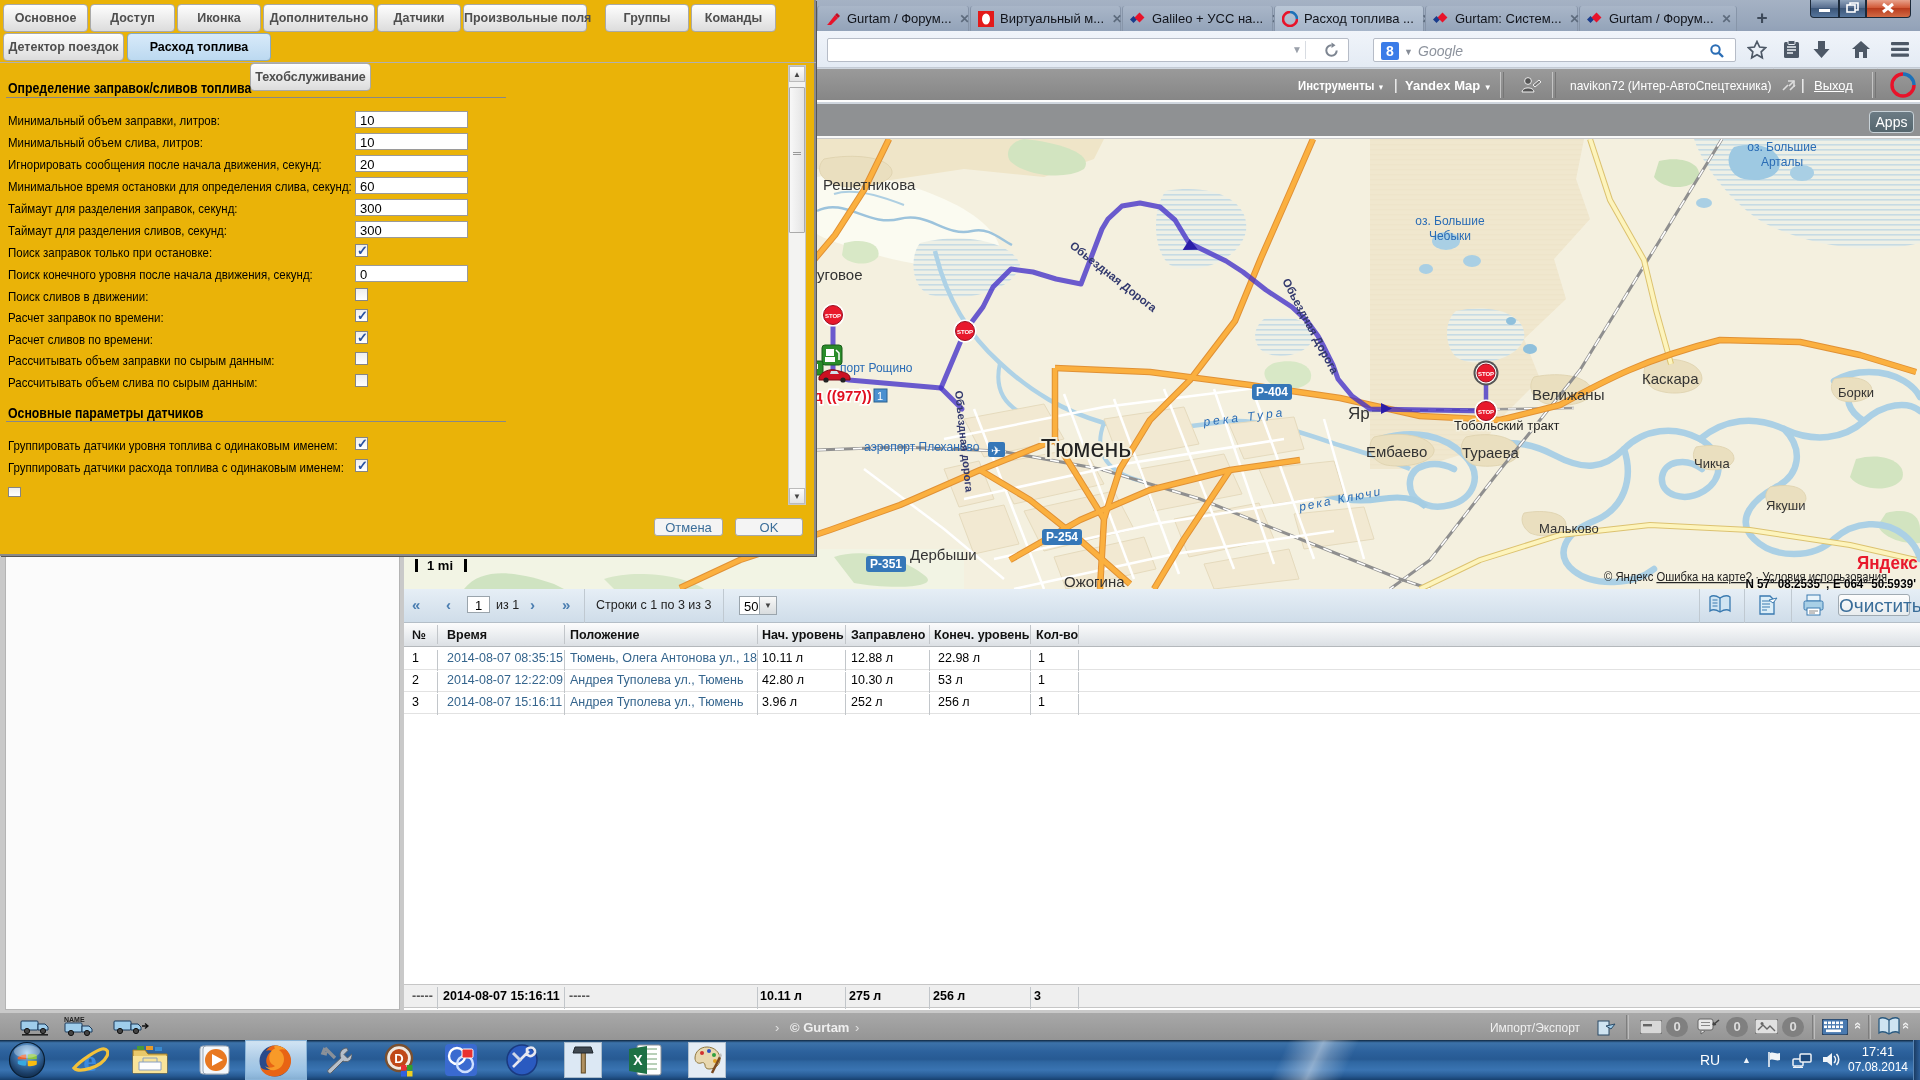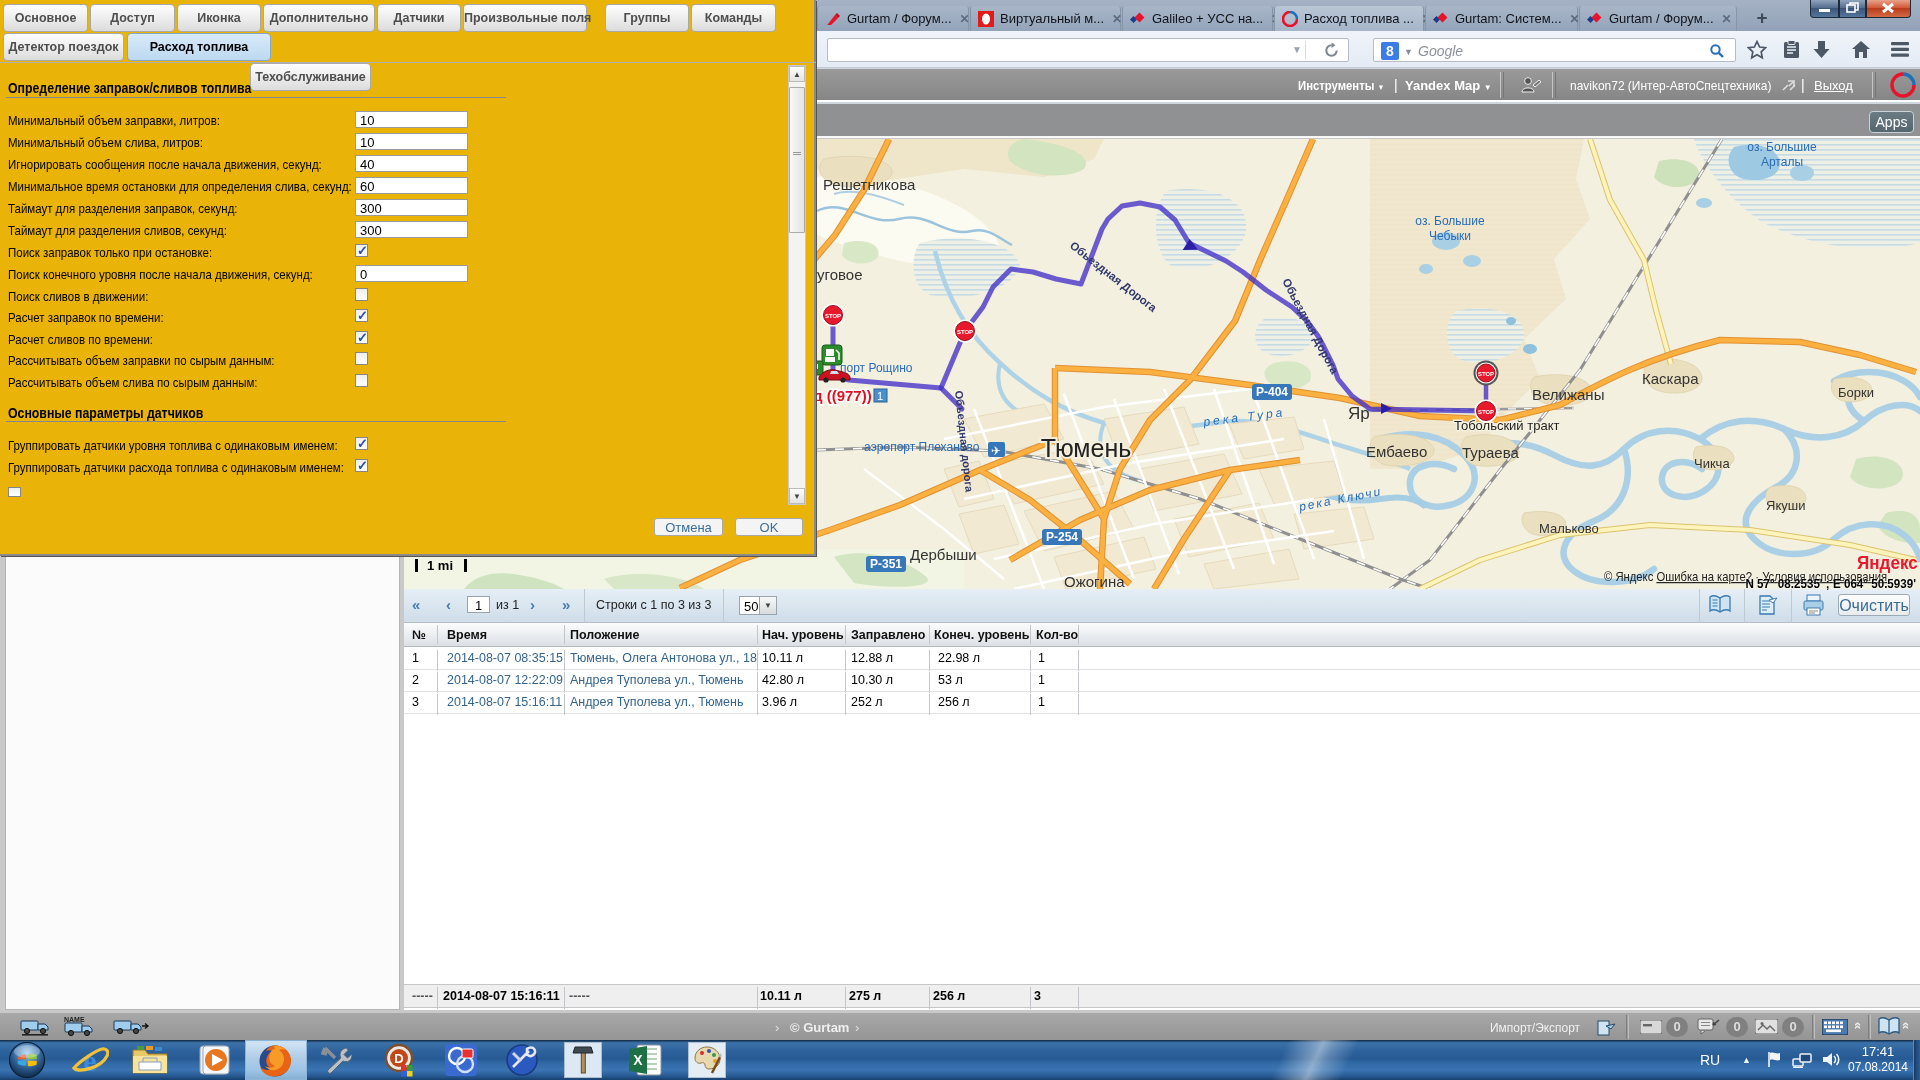--- a/index.html
+++ b/index.html
@@ -495,21 +495,21 @@
           <path d="M6,7 H14 M6,10 H14 M6,13 H14 M6,16 H11" stroke="#3a7ab0" stroke-width="1.2"></path>
           <path d="M13,6 L21,4 L17,9 Z" fill="#fff" stroke="#3a7ab0"></path>
         </svg>
       <span class="sep" style="left:1387px;"></span>
       <svg class="abs" style="left:1398px; top:5px;" width="24" height="22" viewBox="0 0 24 22">
           <rect x="5" y="1" width="13" height="6" fill="#eaf4fa" stroke="#3a7ab0"></rect>
           <rect x="2" y="7" width="19" height="9" rx="1.5" fill="#a8cfe6" stroke="#3a7ab0"></rect>
           <rect x="5" y="14" width="13" height="7" fill="#fff" stroke="#3a7ab0"></rect>
           <path d="M7,17 H16 M7,19 H13" stroke="#888" stroke-width="1"></path>
         </svg>
-      <span class="abs" style="left:1434px; top:5px; width:72px; height:22px; background:linear-gradient(#fdfdfd,#e8ecee); border:1px solid #a0aab2; border-radius:3px; color:#3a6d99; font-size:16px; text-align:center; line-height:21px;">Очистить</span>
+      <span class="abs" style="left:1434px; top:5px; width:72px; height:22px; background:linear-gradient(#fdfdfd,#e8ecee); border:1px solid #a0aab2; border-radius:3px; color:#3a6d99; font-size:19px; text-align:center; line-height:21px;">Очистить</span>
     </div>
     <div id="tablehead">
       <span class="hc" style="left:8px;">№</span>
       <span class="hc" style="left:43px;">Время</span>
       <span class="hc" style="left:166px;">Положение</span>
       <span class="hc" style="left:358px;">Нач. уровень</span>
       <span class="hc" style="left:447px;">Заправлено</span>
       <span class="hc" style="left:530px;">Конеч. уровень</span>
       <span class="hc" style="left:632px;">Кол-во</span>
       <span class="vline" style="left:33px;"></span>
@@ -700,21 +700,21 @@
     <div id="dsep"></div>
 
     <div class="dhdr" style="top:79px;">Определение заправок/сливов топлива</div>
     <div class="dhline" style="top:97px;"></div>
 
     <div class="dlabel" style="top:113px;">Минимальный объем заправки, литров:</div>
       <div class="dinput" style="top:111px;">10</div>
     <div class="dlabel" style="top:135px;">Минимальный объем слива, литров:</div>
       <div class="dinput" style="top:133px;">10</div>
     <div class="dlabel" style="top:157px;">Игнорировать сообщения после начала движения, секунд:</div>
-      <div class="dinput" style="top:155px;">40</div>
+      <div class="dinput" style="top:155px;">20</div>
     <div class="dlabel" style="top:179px;">Минимальное время остановки для определения слива, секунд:</div>
       <div class="dinput" style="top:177px;">60</div>
     <div class="dlabel" style="top:201px;">Таймаут для разделения заправок, секунд:</div>
       <div class="dinput" style="top:199px;">300</div>
     <div class="dlabel" style="top:223px;">Таймаут для разделения сливов, секунд:</div>
       <div class="dinput" style="top:221px;">300</div>
     <div class="dlabel" style="top:245px;">Поиск заправок только при остановке:</div>
       <div class="dcheck on" style="top:244px;"></div>
     <div class="dlabel" style="top:267px;">Поиск конечного уровня после начала движения, секунд:</div>
       <div class="dinput" style="top:265px;">0</div>

